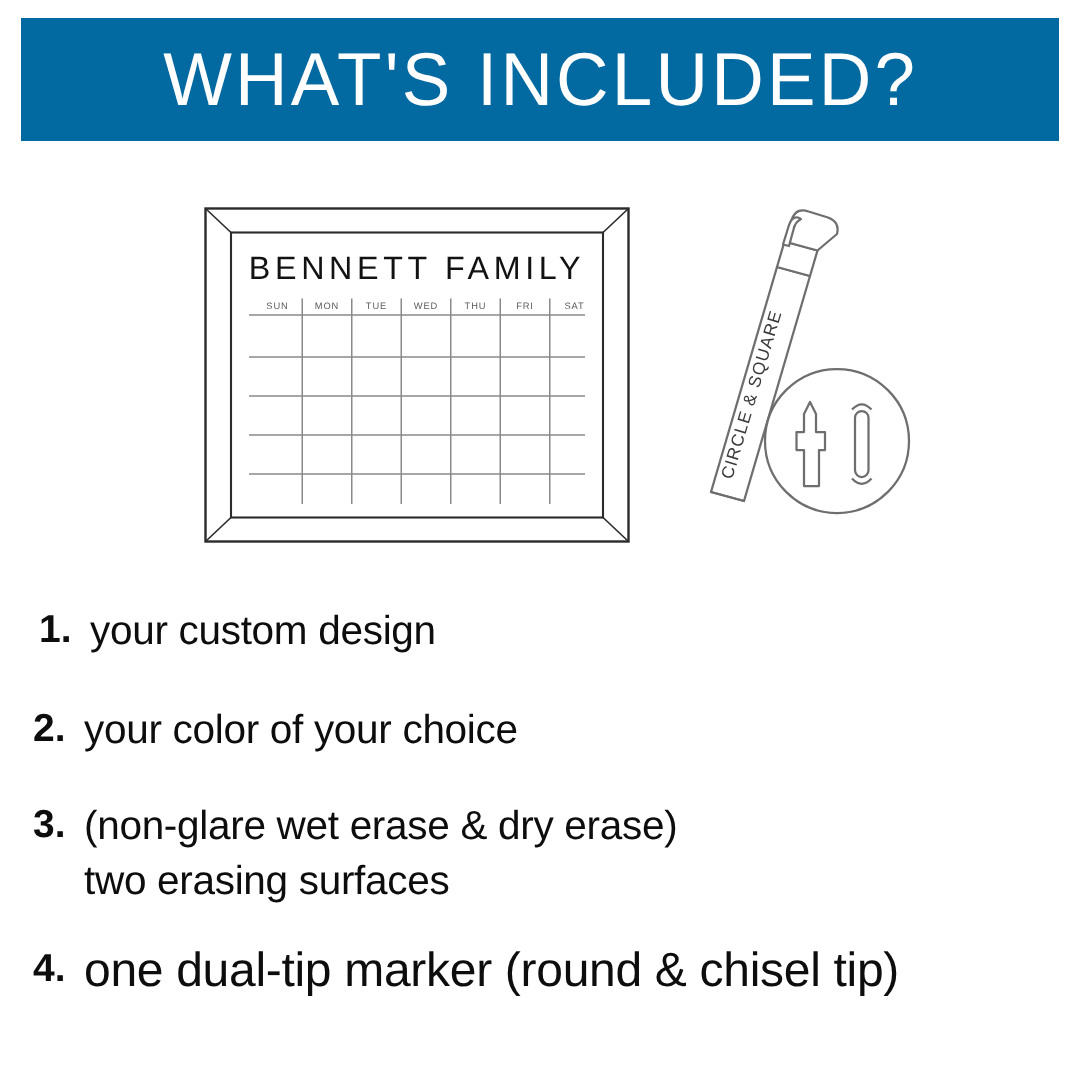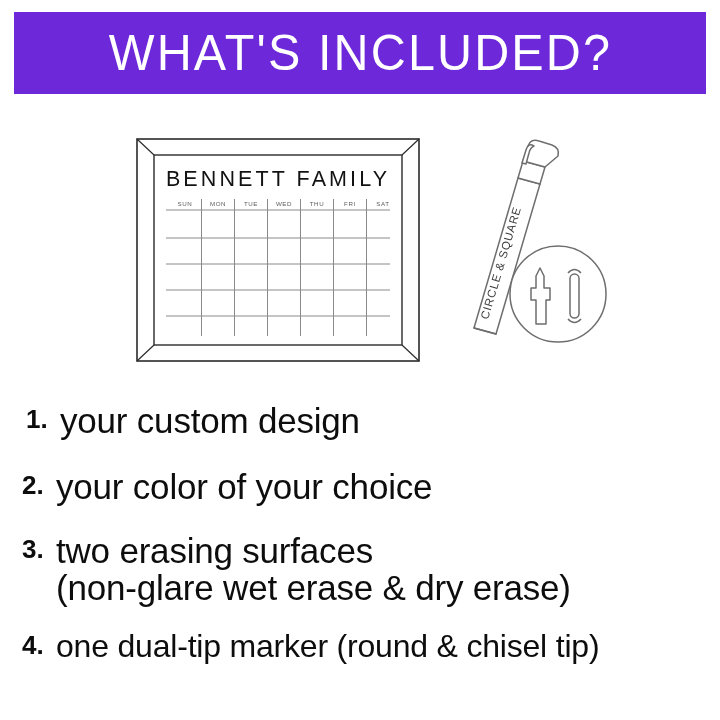--- a/index.html
+++ b/index.html
@@ -17,21 +17,21 @@
     -webkit-font-smoothing: antialiased;
   }
 
   
   .banner {
     position: absolute;
     left: 14px;
     top: 12px;
     width: 692px;
     height: 82px;
-    background: #6d28d9;
+    background: #0369a1;
     display: flex;
     align-items: center;
     justify-content: center;
   }
   .banner-title {
     color: #ffffff;
     font-family: "Liberation Sans", sans-serif;
     font-size: 50px;
     font-weight: 300;
     letter-spacing: 2.2px;
@@ -82,21 +82,21 @@
     font-weight: bold;
     font-size: 26px;
     line-height: 34px;
     width: 34px;
     flex: 0 0 34px;
     text-align: left;
   }
   .li-body {
     font-family: "Liberation Sans", sans-serif;
     font-weight: 300;
-    font-size: 35px;
+    font-size: 27px;
     line-height: 37px;
     letter-spacing: -0.2px;
     white-space: nowrap;
   }
   .li-line2 { display: block; }
 
   .item-1 { left: 26px; top: 22px; }
   .item-2 { left: 22px; top: 88px; }
   .item-3 { left: 22px; top: 152px; }
   .item-4 { left: 22px; top: 248px; }
@@ -212,22 +212,22 @@
   </div>
 
   <div class="list-item item-2">
     <span class="li-num">2.</span>
     <span class="li-body">your color of your choice</span>
   </div>
 
   <div class="list-item item-3">
     <span class="li-num">3.</span>
     <span class="li-body">
+      <span class="li-line2">(non-glare wet erase &amp; dry erase)</span>
       <span class="li-line2"> two erasing surfaces</span>
-      <span class="li-line2">(non-glare wet erase &amp; dry erase)</span>
     </span>
   </div>
 
   <div class="list-item item-4">
     <span class="li-num">4.</span>
     <span class="li-body">one dual-tip marker (round &amp; chisel tip)</span>
   </div>
 
 </div>
 

